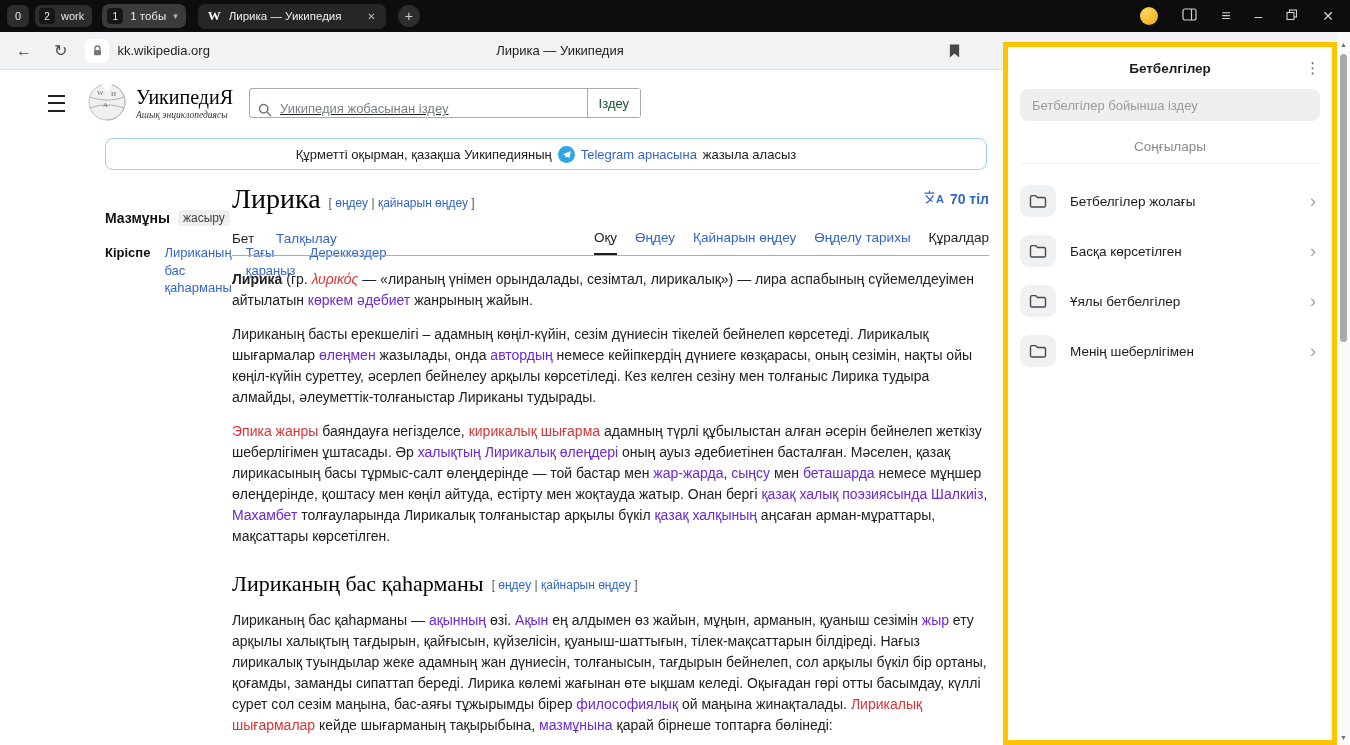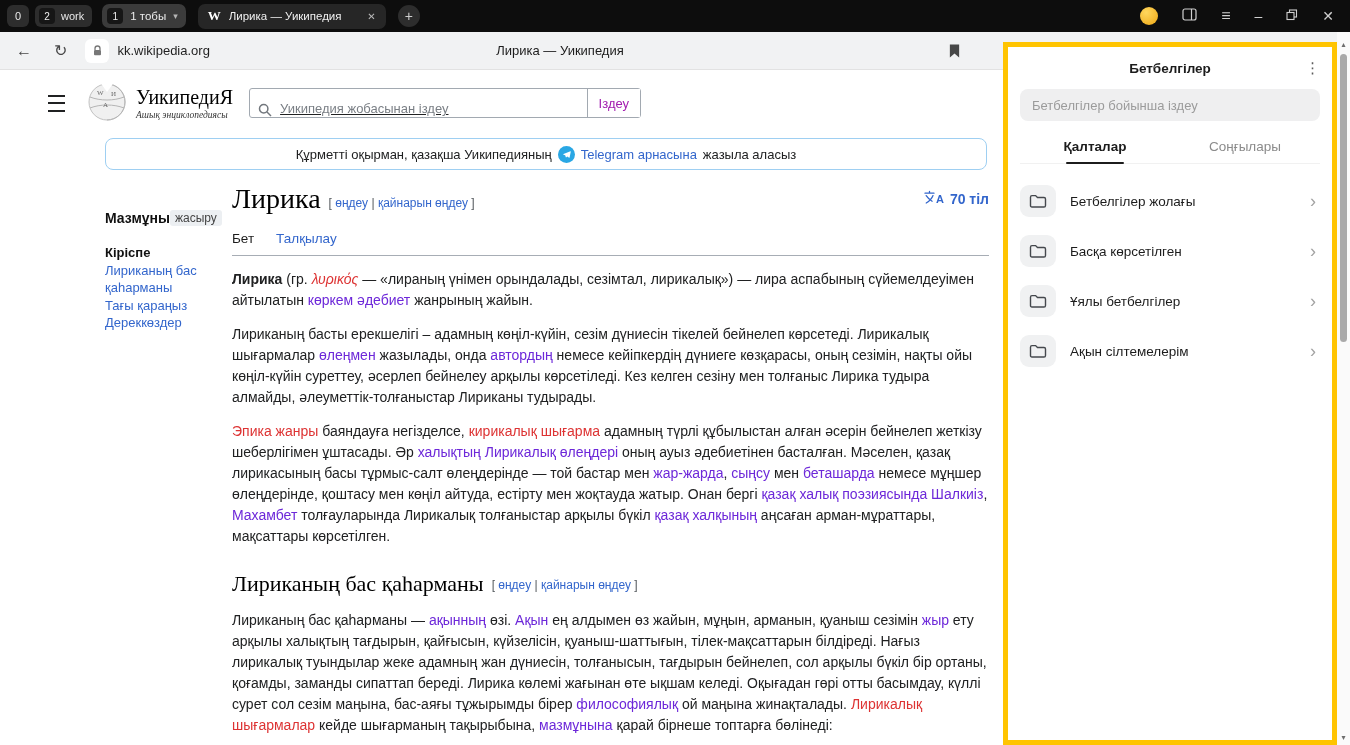--- a/index.html
+++ b/index.html
@@ -54,36 +54,36 @@
   .logo{display:flex;align-items:center;margin-left:22px;gap:9px;}
   .logo-t1{font-family:"Liberation Serif",serif;font-size:20px;color:#000;line-height:1;}
   .logo-t2{font-family:"Liberation Serif",serif;font-size:9.5px;font-style:italic;color:#333;margin-top:3px;}
   .searchwrap{margin-left:16px;display:flex;height:30px;border:1px solid #a2a9b1;border-radius:3px;
               width:392px;box-sizing:border-box;background:#fff;align-items:stretch;}
   .searchbox{position:relative;flex:1;display:flex;align-items:flex-end;text-decoration:underline;}
   .searchbox svg{position:absolute;left:8px;}
   .searchbox input{border:none;outline:none;width:100%;padding-left:30px;font-size:13px;
                    font-family:"Liberation Sans",sans-serif;color:#222;background:transparent;}
   .searchbox input::placeholder{color:#7a7f85;}
-  .search-btn{border:none;border-left:1px solid #a2a9b1;background:#fff;font-size:13px;color:#a21caf;
+  .search-btn{border:none;border-left:1px solid #a2a9b1;background:#fff;font-size:13px;color:#14532d;
               padding:0 11px;font-family:"Liberation Sans",sans-serif;}
 
   .banner{margin:12px 0 0 105px;width:882px;height:32px;border:1px solid #9ecff2;border-radius:8px;
           display:flex;align-items:center;justify-content:center;gap:6px;font-size:13px;
           color:#202122;background:#fff;box-sizing:border-box;}
   .tg-circle{width:17px;height:17px;border-radius:50%;background:#2aa7e4;display:flex;
              align-items:center;justify-content:center;}
   .blue{color:#3366cc;}
 
   .article{display:flex;padding:14px 0 0 105px;}
   .toc{width:127px;flex:none;}
-  .toc-head{display:flex;align-items:center;margin-top:26px;}
+  .toc-head{display:flex;align-items:center;gap:8px;margin-top:26px;}
   .toc-title{font-weight:bold;font-size:14px;color:#111;}
   .toc-hide{font-size:12px;color:#444;background:#eceff2;border-radius:3px;padding:1px 5px;}
-  .toc-items{margin-top:18px;display:flex;flex-direction:column;font-size:13px;}
+  .toc-items{margin-top:18px;display:flex;flex-direction:row;gap:14px;font-size:13px;}
   .toc-item{color:#3366cc;line-height:1.35;}
   .toc-item.active{color:#111;font-weight:bold;}
 
   .main{flex:1;min-width:0;padding-right:16px;}
   .title-row{display:flex;align-items:flex-end;}
   h1.page-h1{font-family:"Liberation Serif",serif;font-size:28px;font-weight:400;margin:0;color:#000;line-height:1.1;}
   .editlinks{font-size:12px;margin-left:8px;margin-bottom:5px;white-space:nowrap;}
   .editlinks .br{color:#54595d;}
   .editlinks .el{color:#3366cc;}
   .lang{margin-left:auto;display:flex;align-items:center;gap:5px;color:#3366cc;font-weight:bold;
@@ -271,20 +271,27 @@
                   <text x="13" y="13" font-size="11" font-weight="bold" fill="#3366cc" font-family="Liberation Sans,sans-serif">A</text>
                 </svg>
             </span>
             <span>70 тіл</span>
           </a>
         </div>
 
         <div class="tabs-row">
           <a class="pt active">Бет</a>
           <a class="pt blue">Талқылау</a>
+          <div class="vt-group">
+            <a class="vt active">Оқу</a>
+            <a class="vt">Өңдеу</a>
+            <a class="vt">Қайнарын өңдеу</a>
+            <a class="vt">Өңделу тарихы</a>
+            <a class="vt plain">Құралдар</a>
+          </div>
         </div>
 
         <p class="wp"><span class="seg-b">Лирика</span><span> (гр. </span><span class="seg-ri">λυρικός</span><span> — «лираның үнімен орындалады, сезімтал, лирикалық») — лира аспабының сүйемелдеуімен айтылатын </span><span class="seg-l">көркем әдебиет</span><span> жанрының жайын.</span></p>
         <p class="wp"><span>Лириканың басты ерекшелігі – адамның көңіл-күйін, сезім дүниесін тікелей бейнелеп көрсетеді. Лирикалық шығармалар </span><span class="seg-l">өлеңмен</span><span> жазылады, онда </span><span class="seg-l">автордың</span><span> немесе кейіпкердің дүниеге көзқарасы, оның сезімін, нақты ойы көңіл-күйін суреттеу, әсерлеп бейнелеу арқылы көрсетіледі. Кез келген сезіну мен толғаныс Лирика тудыра алмайды, әлеуметтік-толғаныстар Лириканы тудырады.</span></p>
         <p class="wp"><span class="seg-r">Эпика жанры</span><span> баяндауға негізделсе, </span><span class="seg-r">кирикалық шығарма</span><span> адамның түрлі құбылыстан алған әсерін бейнелеп жеткізу шеберлігімен ұштасады. Әр </span><span class="seg-l">халықтың</span><span> </span><span class="seg-l">Лирикалық өлеңдері</span><span> оның ауыз әдебиетінен басталған. Мәселен, қазақ лирикасының басы тұрмыс-салт өлеңдерінде — той бастар мен </span><span class="seg-l">жар-жарда</span><span>, </span><span class="seg-l">сыңсу</span><span> мен </span><span class="seg-l">беташарда</span><span> немесе мұңшер өлеңдерінде, қоштасу мен көңіл айтуда, естірту мен жоқтауда жатыр. Онан бергі </span><span class="seg-l">қазақ халық поэзиясында</span><span> </span><span class="seg-l">Шалкиіз</span><span>, </span><span class="seg-l">Махамбет</span><span> толғауларында Лирикалық толғаныстар арқылы бүкіл </span><span class="seg-l">қазақ халқының</span><span> аңсаған арман-мұраттары, мақсаттары көрсетілген.</span></p>
 
         <h2 class="section">
           <span>Лириканың бас қаһарманы</span>
           <span class="editlinks">
             <span class="br">[</span>
@@ -304,21 +311,20 @@
 
 <div class="bm-panel">
   <div class="bm-head">
     <span class="bm-title">Бетбелгілер</span>
     <span class="bm-kebab">⋮</span>
   </div>
   <div class="bm-search">
     <input placeholder="Бетбелгілер бойынша іздеу" style="">
   </div>
   <div class="bm-tabs">
-    <a class="bm-tab active">Қалталар</a>
     <a class="bm-tab">Соңғылары</a>
   </div>
   <div class="bm-list">
     <div class="bm-item">
       <span class="bm-ic">
         <svg width="18" height="16" viewBox="0 0 18 16">
             <path d="M1.5 4.2Q1.5 2.6 3 2.6h3.6l1.9 1.9h6.5q1.5 0 1.5 1.6v6.3q0 1.6-1.5 1.6H3q-1.5 0-1.5-1.6z" fill="none" stroke="#44484d" stroke-width="1.4"></path>
           </svg>
       </span>
       <span class="bm-label">Бетбелгілер жолағы</span>
@@ -341,21 +347,21 @@
       </span>
       <span class="bm-label">Ұялы бетбелгілер</span>
       <span class="bm-chev">›</span>
     </div>
     <div class="bm-item">
       <span class="bm-ic">
         <svg width="18" height="16" viewBox="0 0 18 16">
             <path d="M1.5 4.2Q1.5 2.6 3 2.6h3.6l1.9 1.9h6.5q1.5 0 1.5 1.6v6.3q0 1.6-1.5 1.6H3q-1.5 0-1.5-1.6z" fill="none" stroke="#44484d" stroke-width="1.4"></path>
           </svg>
       </span>
-      <span class="bm-label">Ақын сілтемелерім</span>
+      <span class="bm-label">Менің шеберлігімен</span>
       <span class="bm-chev">›</span>
     </div>
   </div>
 </div>
 
 <div class="scrollstrip">
   <div class="scroll-up">▴</div>
   <div class="scroll-thumb"></div>
   <div class="scroll-down">▾</div>
 </div>

